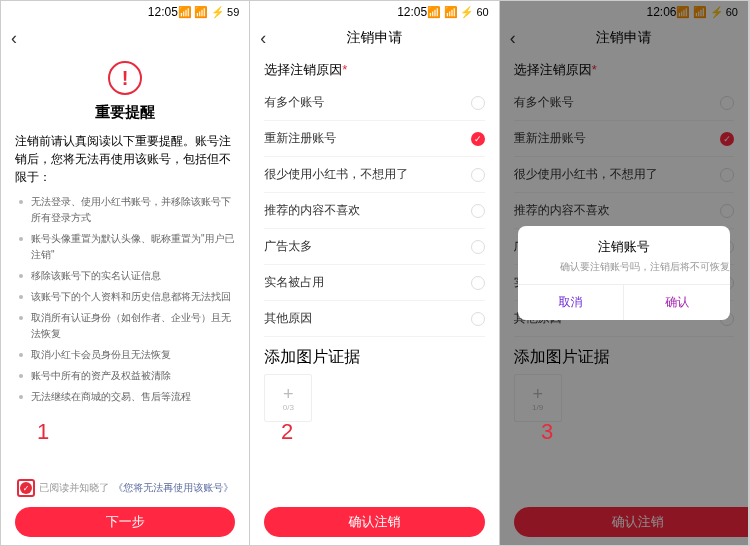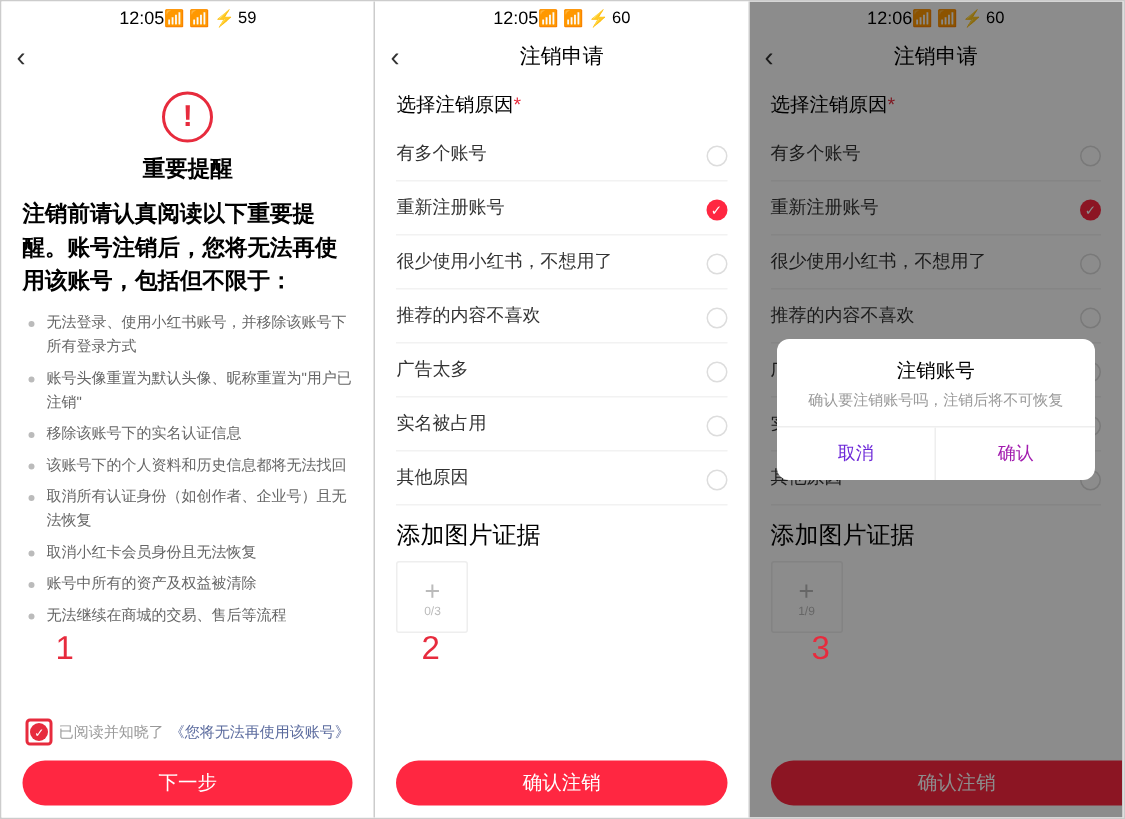--- a/index.html
+++ b/index.html
@@ -1,69 +1,69 @@
 <!DOCTYPE html>
 <html><head>
 <meta charset="utf-8">
 <style>
   * { box-sizing: border-box; margin: 0; padding: 0; }
   body { font-family: -apple-system, "PingFang SC", "Microsoft YaHei", sans-serif; background: #fff; }
   .frame { width: 750px; height: 546px; border: 1px solid #ccc; display: flex; position: relative; }
   .screen { flex: 1; border-right: 1px solid #ccc; display: flex; flex-direction: column; position: relative; overflow: hidden; background: #fff; }
   .screen:last-child { border-right: none; }
 
-  .status-bar { display: flex; justify-content: center; align-items: center; padding: 4px 10px; font-size: 12px; height: 22px; }
+  .status-bar { display: flex; justify-content: flex-end; align-items: center; padding: 4px 10px; font-size: 12px; height: 22px; }
   .status-right { display: flex; gap: 2px; align-items: center; font-size: 11px; }
 
   .header { display: flex; align-items: center; padding: 6px 10px; position: relative; height: 30px; }
   .back-icon { font-size: 18px; color: #333; }
   .header-title { position: absolute; left: 0; right: 0; text-align: center; font-size: 14px; font-weight: 500; pointer-events: none; }
 
   .content { flex: 1; padding: 0 14px; overflow: hidden; }
 
   
   .warn-icon-wrap { display: flex; justify-content: center; margin-top: 8px; }
   .warn-icon { width: 34px; height: 34px; border-radius: 50%; border: 2px solid #e72b3d; display: flex; align-items: center; justify-content: center; color: #e72b3d; font-size: 20px; font-weight: bold; }
   .warn-title { text-align: center; font-size: 15px; font-weight: 600; margin: 8px 0 10px; }
-  .warn-intro { font-size: 15px; font-weight: 700; line-height: 1.5; margin-bottom: 8px; }
+  .warn-intro { font-size: 12px; font-weight: 400; line-height: 1.5; margin-bottom: 8px; }
   .bullets { list-style: none; padding-left: 4px; }
   .bullets li { position: relative; padding-left: 12px; font-size: 10px; color: #666; line-height: 1.6; margin-bottom: 5px; }
   .bullets li::before { content: ""; position: absolute; left: 0; top: 6px; width: 4px; height: 4px; border-radius: 50%; background: #bbb; }
 
   .step-number { position: absolute; font-size: 22px; font-weight: 400; color: #e72b3d; }
   .step1 { left: 36px; bottom: 100px; }
   .step2 { left: 280px; bottom: 100px; }
   .step3 { left: 540px; bottom: 100px; }
 
   .consent-row { position: absolute; bottom: 48px; left: 0; right: 0; display: flex; justify-content: center; align-items: center; gap: 4px; font-size: 10px; color: #999; }
   .consent-check-box { border: 2px solid #e72b3d; border-radius: 3px; padding: 1px; }
   .consent-check { width: 12px; height: 12px; border-radius: 50%; background: #e72b3d; display: flex; align-items: center; justify-content: center; color: #fff; font-size: 8px; }
   .consent-link { color: #5b6b9e; }
 
   .primary-btn { position: absolute; bottom: 8px; left: 14px; right: 14px; height: 30px; border-radius: 17px; background: #ff2741; color: #fff; display: flex; align-items: center; justify-content: center; font-size: 13px; }
 
   
   .section-label { font-size: 13px; font-weight: 500; margin: 8px 0 6px; }
   .asterisk { color: #e72b3d; }
-  .reason-row { display: flex; justify-content: space-between; align-items: flex-end; padding: 9px 0; border-bottom: 1px solid #f2f2f2; font-size: 12px; color: #333; }
+  .reason-row { display: flex; justify-content: space-between; align-items: center; padding: 9px 0; border-bottom: 1px solid #f2f2f2; font-size: 12px; color: #333; }
   .reason-row:last-of-type { border-bottom: none; }
   .radio { width: 14px; height: 14px; border-radius: 50%; border: 1px solid #ddd; }
   .radio.checked { border: none; background: #ff2741; position: relative; }
   .radio.checked::after { content: "✓"; position: absolute; inset: 0; display: flex; align-items: center; justify-content: center; color: #fff; font-size: 9px; }
 
   .add-img-label { font-size: 16px; margin-top: 10px; margin-bottom: 6px; }
   .add-img-box { width: 48px; height: 48px; border: 1px solid #eee; border-radius: 2px; display: flex; flex-direction: column; align-items: center; justify-content: center; color: #bbb; }
   .add-img-box .plus { font-size: 18px; line-height: 1; }
   .add-img-box .count { font-size: 8px; margin-top: 0; }
 
   
   .dim { position: absolute; inset: 0; background: rgba(0,0,0,0.45); }
   .modal { position: absolute; left: 18px; right: 18px; top: 225px; background: #fff; border-radius: 8px; overflow: hidden; }
   .modal-title { text-align: center; font-size: 13px; font-weight: 500; padding: 12px 0 4px; }
-  .modal-msg { text-align: center; font-size: 10px; color: #999; padding-bottom: 10px; }
+  .modal-msg { text-align: right; font-size: 10px; color: #999; padding-bottom: 10px; }
   .modal-actions { display: flex; border-top: 1px solid #eee; }
   .modal-btn { flex: 1; text-align: center; padding: 9px 0; font-size: 12px; }
   .modal-btn.cancel { color: #6d28d9; border-right: 1px solid #eee; }
   .modal-btn.confirm { color: #a21caf; }
 
   .s3 { background: #fff; }
   .s3 .content, .s3 .header, .s3 .status-bar, .s3 .primary-btn, .s3 .add-img-box { position: relative; }
 </style>
 </head>
 <body>

